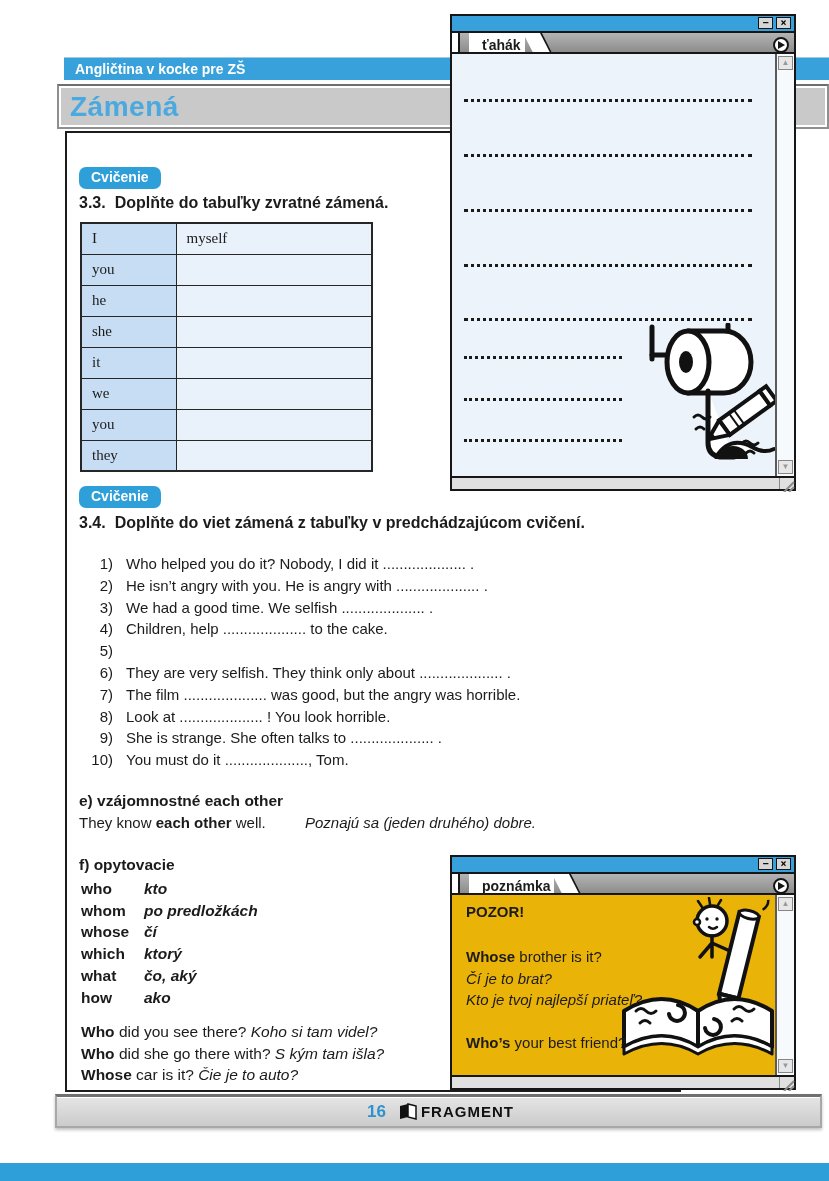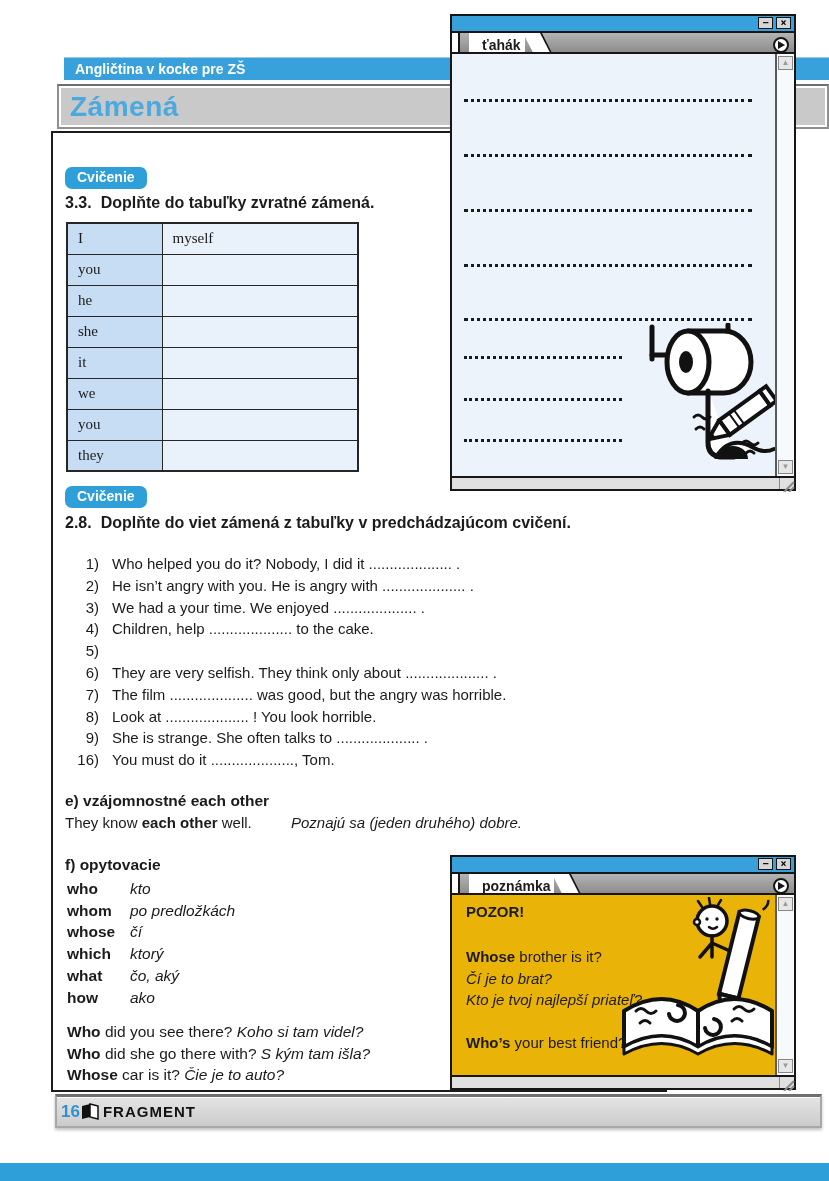--- a/index.html
+++ b/index.html
@@ -10,21 +10,21 @@
   }
 
   
   .series-bar { position:absolute; left:64px; top:57px; width:765px; height:23px;
     background:#38a1db; color:#fff; font-size:14px; font-weight:bold; line-height:23px;
     padding-left:11px; border-top:1px solid #9fc9e2; }
   .title-bar { position:absolute; left:57px; top:84px; width:772px; height:45px;
     background:#c9c9c9; border:2px solid #8f8f8f; border-top-color:#6e6e6e;
     box-shadow: inset 0 0 0 2px #ffffff; }
   .title-bar h1 { font-size:28px; font-weight:bold; color:#4aa9de; padding:5px 12px 0 11px; letter-spacing:.5px; }
-  .content-box { position:absolute; left:51px; top:131px; width:616px; height:961px;
+  .content-box { position:absolute; left:65px; top:131px; width:616px; height:961px;
     background:#fff; border:2px solid #1c1c1c; border-right:none; }
 
   .badge { position:absolute; left:12px; background:#2f9fda; color:#fff; font-weight:bold;
     font-size:14px; padding:2px 12px 4px; border-radius:7px; }
   .ex-heading { position:absolute; left:12px; font-size:16px; font-weight:bold; display:flex; gap:9px; white-space:nowrap; }
 
   table.pron { position:absolute; left:13px; top:89px; border-collapse:collapse;
     font-family:"Liberation Serif", serif; font-size:15px; border:2px solid #262626; }
   .pron td { border:1.5px solid #262626; height:31px; padding-left:10px; vertical-align:middle; }
   .pron td.c1 { width:95px; background:#c7ddf3; }
@@ -35,28 +35,28 @@
   .ex-list .num { width:34px; text-align:right; margin-right:13px; flex:none; }
 
   .sec-heading { position:absolute; left:12px; font-size:15.5px; font-weight:bold; }
   .example-line { position:absolute; left:12px; display:flex; font-size:15px; white-space:nowrap; }
   .example-line .en { width:226px; }
   .sk { font-style:italic; }
 
   .pairs { position:absolute; left:14px; font-size:15.5px; line-height:21.7px; }
   .pairs .row { display:flex; }
   .pairs .w { width:63px; font-weight:bold; }
-  .pairs .m { font-style:italic; }
+  .pairs .m { font-style:italic;font-weight:bold; }
 
   .questions { position:absolute; left:14px; font-size:15.5px; line-height:21.7px; white-space:nowrap; }
 
   .footer-bar { position:absolute; left:55px; top:1094px; width:767px; height:34px;
     background:linear-gradient(#e5e5e5,#cbcbcb); border:2px solid #a8a8a8; border-top:3px solid #6f6f6f;
     box-shadow:0 2px 3px rgba(0,0,0,.25), inset 0 1px 0 #fff;
-    display:flex; align-items:center; padding-left:4px; }
+    display:flex; align-items:center; gap:12px; padding-left:4px;justify-content:center; }
   .page-num { color:#2e92ce; font-weight:bold; font-size:17px; }
   .frag { display:flex; align-items:center; gap:3px; font-weight:bold; font-size:15px; letter-spacing:1px; color:#111; }
 
   .next-page-bar { position:absolute; left:0; top:1163px; width:829px; height:18px; background:#2e9fd9; }
 
   
   .win { position:absolute; width:346px; border:2px solid #161616; background:#fff;
     display:flex; flex-direction:column; z-index:10; }
   #tahak { left:450px; top:14px; height:477px; }
   #poznamka { left:450px; top:855px; height:235px; }
@@ -154,36 +154,36 @@
           </tr>
         <tr>
           <td class="c1">they</td>
           <td class="c2"></td>
           </tr>
       </tbody>
     </table>
 
     <span class="badge" style="top:353px;">Cvičenie</span>
     <div class="ex-heading" style="top:381px;">
-      <span>2.8.</span>
+      <span>3.4.</span>
       <span>Doplňte do viet zámená z tabuľky v predchádzajúcom cvičení.</span>
     </div>
 
     <div class="ex-list">
       <div class="row">
           <span class="num">1)</span>
           <span>Who helped you do it? Nobody, I did it .................... .</span>
         </div>
       <div class="row">
           <span class="num">2)</span>
           <span>He isn’t angry with you. He is angry with .................... .</span>
         </div>
       <div class="row">
           <span class="num">3)</span>
-          <span>We had a your time. We enjoyed .................... .</span>
+          <span>We had a good time. We selfish .................... .</span>
         </div>
       <div class="row">
           <span class="num">4)</span>
           <span>Children, help .................... to the cake.</span>
         </div>
       <div class="row">
           <span class="num">5)</span>
         </div>
       <div class="row">
           <span class="num">6)</span>
@@ -195,21 +195,21 @@
         </div>
       <div class="row">
           <span class="num">8)</span>
           <span>Look at .................... ! You look horrible.</span>
         </div>
       <div class="row">
           <span class="num">9)</span>
           <span>She is strange. She often talks to .................... .</span>
         </div>
       <div class="row">
-          <span class="num">16)</span>
+          <span class="num">10)</span>
           <span>You must do it ...................., Tom.</span>
         </div>
     </div>
 
     <div class="sec-heading" style="top:659px;">e) vzájomnostné each other</div>
     <div class="example-line" style="top:681px;">
       <span class="en"><span>They know </span><b>each other</b><span> well.</span></span>
       <span class="sk">Poznajú sa (jeden druhého) dobre.</span>
     </div>
 

